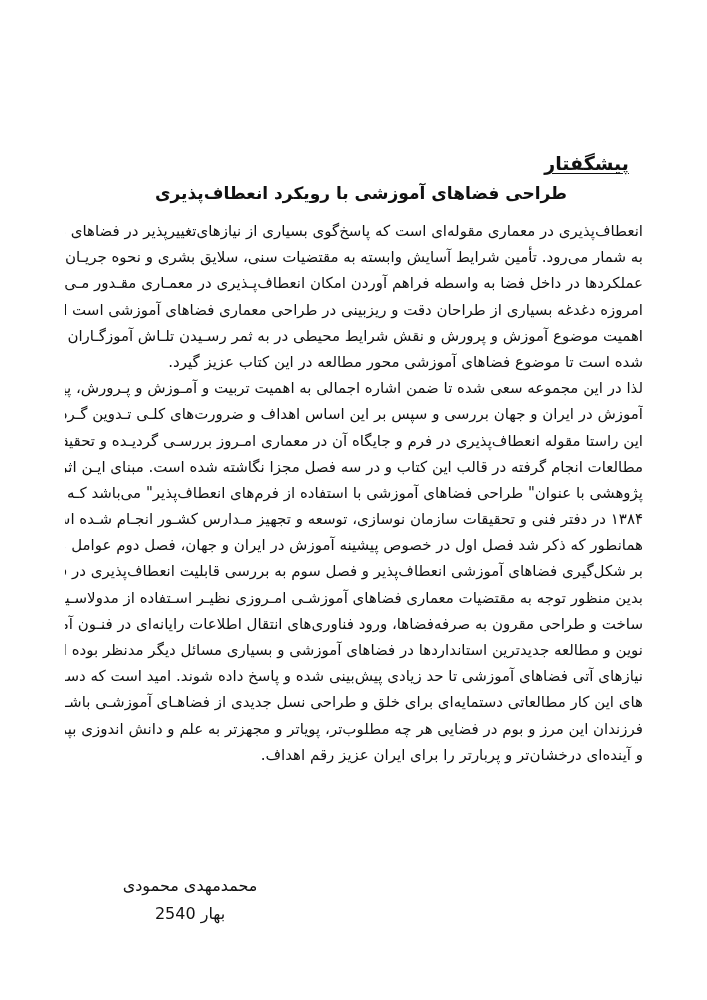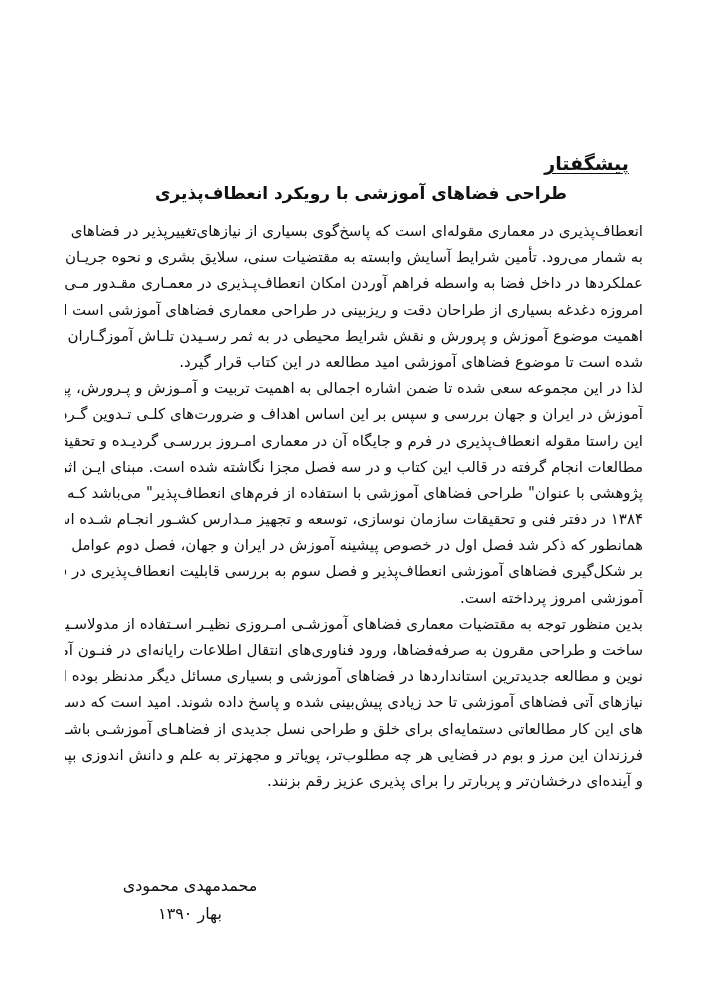--- a/index.html
+++ b/index.html
@@ -88,41 +88,40 @@
 
   <div class="body-text">
     <div>
       <span class="line">انعطاف‌پذیری در معماری مقوله‌ای است که پاسخ‌گوی بسیاری از نیازهای‌تغییرپذیر در فضاهای داخلی</span>
       <span class="line">به شمار می‌رود. تأمین شرایط آسایش وابسته به مقتضیات سنی، سلایق بشری  و نحوه جریـان بهتـر</span>
       <span class="line">عملکردها در داخل فضا به واسطه فراهم آوردن امکان انعطاف‌پـذیری در معمـاری مقـدور مـی‌باشـد.</span>
     </div>
     <div>
       <span class="line">امروزه دغدغه بسیاری از طراحان دقت و ریزبینی در طراحی معماری فضاهای آموزشی است از این رو</span>
       <span class="line">اهمیت موضوع آموزش و پرورش و نقش شرایط محیطی در به ثمر رسـیدن تلـاش آموزگـاران سـبب</span>
-      <span class="line last">شده است تا موضوع فضاهای آموزشی امید مطالعه در این کتاب قرار گیرد.</span>
+      <span class="line last">شده است تا موضوع فضاهای آموزشی محور مطالعه در این کتاب عزیز گیرد.</span>
     </div>
     <div>
       <span class="line">لذا در این مجموعه سعی شده تا ضمن اشاره اجمالی به اهمیت تربیت و آمـوزش و پـرورش، پیشـینه</span>
       <span class="line">آموزش در ایران و جهان بررسی و سپس بر این اساس اهداف و ضرورت‌های کلـی تـدوین گـردد. در</span>
       <span class="line">این راستا مقوله انعطاف‌پذیری در فرم و جایگاه آن در معماری امـروز بررسـی گردیـده و تحقیقـات و</span>
       <span class="line">مطالعات انجام گرفته در قالب این کتاب و در سه فصل مجزا نگاشته شده است. مبنای ایـن اثر،طـرح</span>
       <span class="line">پژوهشی با عنوان" طراحی فضاهای آموزشی با استفاده از فرم‌های انعطاف‌پذیر" می‌باشد کـه در سـال</span>
       <span class="line">۱۳۸۴ در دفتر فنی و تحقیقات سازمان نوسازی، توسعه و تجهیز مـدارس کشـور انجـام شـده اسـت.</span>
       <span class="line">همانطور که ذکر شد فصل اول در خصوص پیشینه آموزش در ایران و جهان، فصل دوم عوامل مـؤثر</span>
       <span class="line">بر شکل‌گیری فضاهای آموزشی انعطاف‌پذیر و فصل سوم به بررسی قابلیت انعطاف‌پذیری در فضاهای</span>
-      <span class="line last">آموزشی امروز پرداخته است.</span>
     </div>
     <div>
       <span class="line">بدین منظور توجه به مقتضیات معماری فضاهای آموزشـی امـروزی نظیـر اسـتفاده از مدولاسـیون در</span>
       <span class="line">ساخت و طراحی مقرون به صرفه‌فضاها، ورود فناوری‌های انتقال اطلاعات رایانه‌ای در فنـون آموزشـی</span>
       <span class="line">نوین و مطالعه جدیدترین استانداردها در فضاهای آموزشی و بسیاری مسائل دیگر مدنظر بوده است تا</span>
       <span class="line">نیازهای آتی فضاهای آموزشی تا حد زیادی پیش‌بینی شده و پاسخ داده شوند. امید است که دسـتاورد</span>
       <span class="line">های این کار مطالعاتی دستمایه‌ای برای خلق و طراحی نسل جدیدی از فضاهـای آموزشـی باشـد تـا</span>
       <span class="line">فرزندان این مرز و بوم در فضایی هر چه مطلوب‌تر، پویاتر و مجهزتر به علم و دانش اندوزی بپردازنـد</span>
-      <span class="line last">و آینده‌ای درخشان‌تر و پربارتر را برای پذیری عزیز رقم بزنند.</span>
+      <span class="line last">و آینده‌ای درخشان‌تر و پربارتر را برای ایران عزیز رقم اهداف.</span>
     </div>
   </div>
 
   <div class="signature">
     <div>محمدمهدی محمودی</div>
-    <div>بهار ۱۳۹۰</div>
+    <div>بهار 2540</div>
   </div>
 </div>
 
 </body></html>

